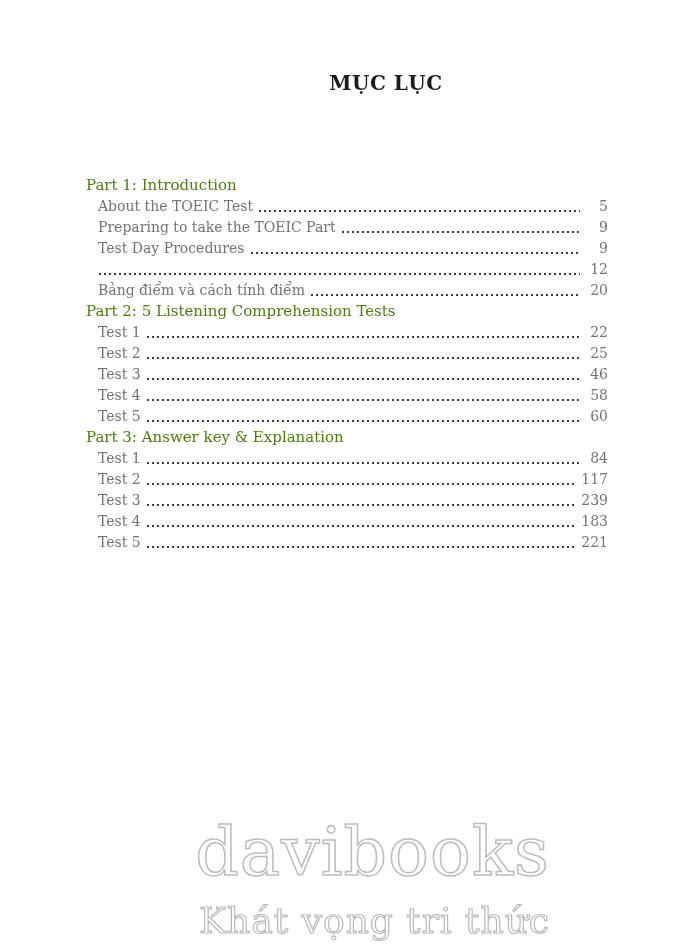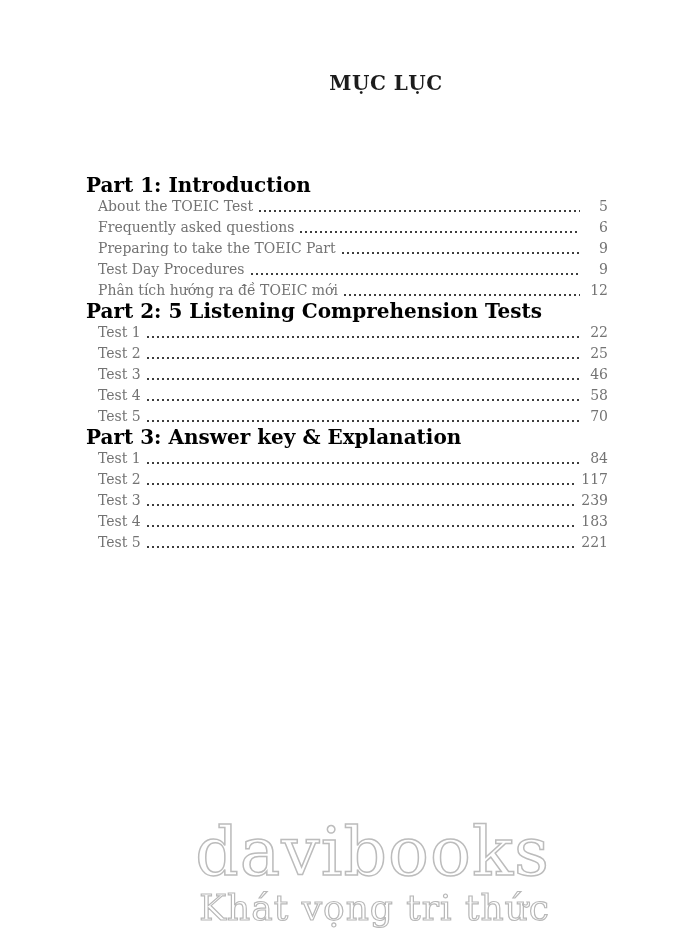--- a/index.html
+++ b/index.html
@@ -27,25 +27,25 @@
     color: #1c1c1c;
     padding-left: 36px;
   }
   .toc {
     position: absolute;
     top: 175px;
     left: 86px;
     width: 522px;
   }
   .sec-heading {
-    font-weight: bold;
-    font-size: 20px;
+    font-weight: normal;
+    font-size: 15px;
     line-height: 21px;
     white-space: nowrap;
-    color: #000000;
+    color: #4d7c0f;
   }
   .row {
     display: flex;
     align-items: flex-end;
     line-height: 21px;
     height: 21px;
     font-size: 14px;
     padding-left: 12px;
     color: #737373;
   }
@@ -77,59 +77,58 @@
   .wm-brand {
     font-size: 68px;
     line-height: 1;
     letter-spacing: 1px;
     color: transparent;
     -webkit-text-stroke: 1.5px #bcbcbc;
   }
   .wm-slogan {
     font-size: 36px;
     line-height: 1;
-    margin-top: 4px;
+    margin-top: 17px;
     letter-spacing: 1px;
     color: transparent;
     -webkit-text-stroke: 1.2px #b8b8b8;
   }
 </style>
 </head>
 <body>
 
 <div class="scan-page">
 
   <h1 class="page-title">MỤC LỤC</h1>
 
   <div class="toc" id="toc">
       <div class="sec-heading">Part 1: Introduction</div>
       <div class="row">
         <span class="label">About the TOEIC Test</span>
         <span class="leader"></span>
         <span class="page-num">5</span>
       </div>
       <div class="row">
-        <span class="label">Frequently asked questions</span>
-        <span class="leader"></span>
-        <span class="page-num">6</span>
-      </div>
-      <div class="row">
         <span class="label">Preparing to take the TOEIC Part</span>
         <span class="leader"></span>
         <span class="page-num">9</span>
       </div>
       <div class="row">
         <span class="label">Test Day Procedures</span>
         <span class="leader"></span>
         <span class="page-num">9</span>
       </div>
       <div class="row">
-        <span class="label">Phân tích hướng ra đề TOEIC mới</span>
         <span class="leader"></span>
         <span class="page-num">12</span>
+      </div>
+      <div class="row">
+        <span class="label">Bảng điểm và cách tính điểm</span>
+        <span class="leader"></span>
+        <span class="page-num">20</span>
       </div>
       <div class="sec-heading">Part 2: 5 Listening Comprehension Tests</div>
       <div class="row">
         <span class="label">Test 1</span>
         <span class="leader"></span>
         <span class="page-num">22</span>
       </div>
       <div class="row">
         <span class="label">Test 2</span>
         <span class="leader"></span>
@@ -141,21 +140,21 @@
         <span class="page-num">46</span>
       </div>
       <div class="row">
         <span class="label">Test 4</span>
         <span class="leader"></span>
         <span class="page-num">58</span>
       </div>
       <div class="row">
         <span class="label">Test 5</span>
         <span class="leader"></span>
-        <span class="page-num">70</span>
+        <span class="page-num">60</span>
       </div>
       <div class="sec-heading">Part 3: Answer key &amp; Explanation</div>
       <div class="row">
         <span class="label">Test 1</span>
         <span class="leader"></span>
         <span class="page-num">84</span>
       </div>
       <div class="row">
         <span class="label">Test 2</span>
         <span class="leader"></span>

